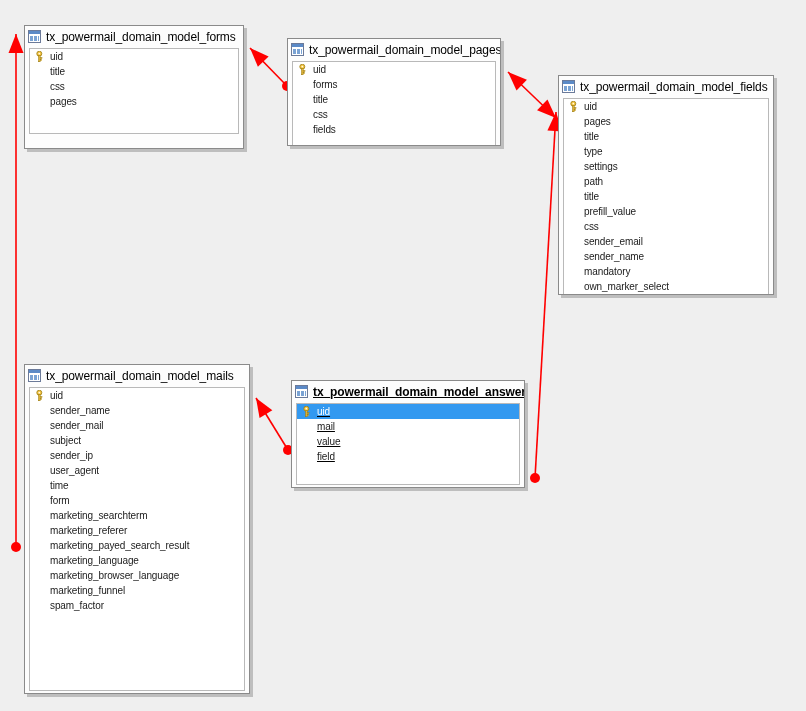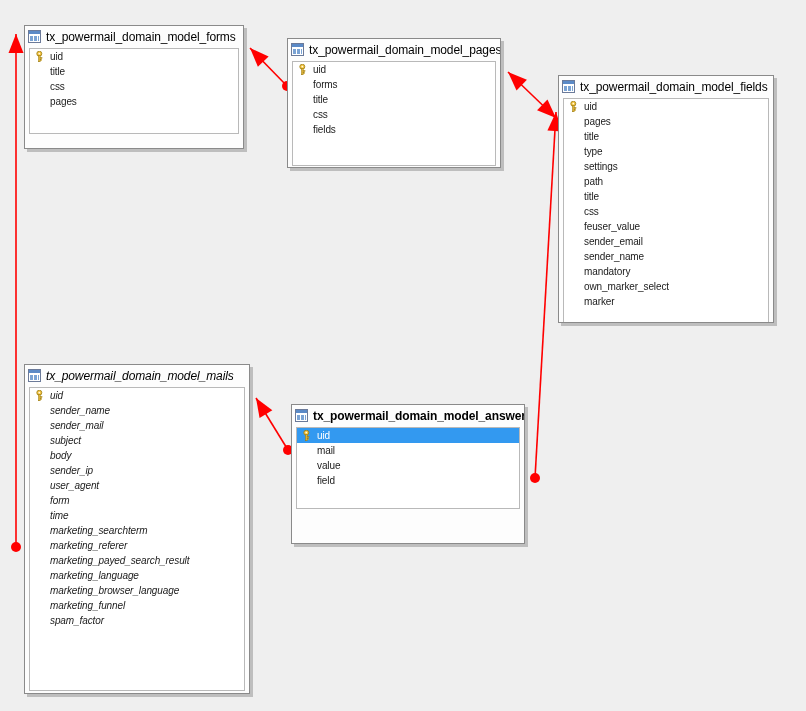--- a/index.html
+++ b/index.html
@@ -178,21 +178,21 @@
         <div class="attr-row">
           <span class="key-slot"></span>
           <span class="attr-label">css</span>
         </div>
         <div class="attr-row">
           <span class="key-slot"></span>
           <span class="attr-label">pages</span>
         </div>
       </div>
     </div>
-    <div class="entity" style="left: 287px; top: 38px; width: 214px; height: 130px; text-align: right;">
+    <div class="entity" style="left: 287px; top: 38px; width: 214px; height: 108px; text-align: right;">
       <div class="entity-header">
         <span class="table-icon"></span>
         <span class="entity-title">tx_powermail_domain_model_pages</span>
       </div>
       <div class="attr-list" style="height: 105px;">
         <div class="attr-row">
           <span class="key-slot">
             <svg viewBox="0 0 9 11" width="9" height="11" class="key-icon">
               <circle cx="4.3" cy="2.7" r="2.5" fill="#f5c542" stroke="#9a7b10" stroke-width="0.8"></circle>
               <circle cx="4.3" cy="2.6" r="0.85" fill="#fffbe6"></circle>
@@ -214,21 +214,21 @@
         <div class="attr-row">
           <span class="key-slot"></span>
           <span class="attr-label">css</span>
         </div>
         <div class="attr-row">
           <span class="key-slot"></span>
           <span class="attr-label">fields</span>
         </div>
       </div>
     </div>
-    <div class="entity" style="left: 558px; top: 75px; width: 216px; height: 248px;">
+    <div class="entity" style="left: 558px; top: 75px; width: 216px; height: 220px;">
       <div class="entity-header">
         <span class="table-icon"></span>
         <span class="entity-title">tx_powermail_domain_model_fields</span>
       </div>
       <div class="attr-list" style="height: 266px;">
         <div class="attr-row">
           <span class="key-slot">
             <svg viewBox="0 0 9 11" width="9" height="11" class="key-icon">
               <circle cx="4.3" cy="2.7" r="2.5" fill="#f5c542" stroke="#9a7b10" stroke-width="0.8"></circle>
               <circle cx="4.3" cy="2.6" r="0.85" fill="#fffbe6"></circle>
@@ -258,49 +258,49 @@
         <div class="attr-row">
           <span class="key-slot"></span>
           <span class="attr-label">path</span>
         </div>
         <div class="attr-row">
           <span class="key-slot"></span>
           <span class="attr-label">title</span>
         </div>
         <div class="attr-row">
           <span class="key-slot"></span>
+          <span class="attr-label">prefill_value</span>
+        </div>
+        <div class="attr-row">
+          <span class="key-slot"></span>
           <span class="attr-label">css</span>
         </div>
         <div class="attr-row">
           <span class="key-slot"></span>
-          <span class="attr-label">feuser_value</span>
-        </div>
-        <div class="attr-row">
-          <span class="key-slot"></span>
           <span class="attr-label">sender_email</span>
         </div>
         <div class="attr-row">
           <span class="key-slot"></span>
           <span class="attr-label">sender_name</span>
         </div>
         <div class="attr-row">
           <span class="key-slot"></span>
           <span class="attr-label">mandatory</span>
         </div>
         <div class="attr-row">
           <span class="key-slot"></span>
           <span class="attr-label">own_marker_select</span>
         </div>
         <div class="attr-row">
           <span class="key-slot"></span>
           <span class="attr-label">marker</span>
         </div>
       </div>
     </div>
-    <div class="entity" style="left: 24px; top: 364px; width: 226px; height: 330px; font-style: italic;">
+    <div class="entity" style="left: 24px; top: 364px; width: 226px; height: 330px;">
       <div class="entity-header">
         <span class="table-icon"></span>
         <span class="entity-title">tx_powermail_domain_model_mails</span>
       </div>
       <div class="attr-list" style="height: 304px;">
         <div class="attr-row">
           <span class="key-slot">
             <svg viewBox="0 0 9 11" width="9" height="11" class="key-icon">
               <circle cx="4.3" cy="2.7" r="2.5" fill="#f5c542" stroke="#9a7b10" stroke-width="0.8"></circle>
               <circle cx="4.3" cy="2.6" r="0.85" fill="#fffbe6"></circle>
@@ -318,40 +318,36 @@
         <div class="attr-row">
           <span class="key-slot"></span>
           <span class="attr-label">sender_mail</span>
         </div>
         <div class="attr-row">
           <span class="key-slot"></span>
           <span class="attr-label">subject</span>
         </div>
         <div class="attr-row">
           <span class="key-slot"></span>
-          <span class="attr-label">body</span>
-        </div>
-        <div class="attr-row">
-          <span class="key-slot"></span>
           <span class="attr-label">sender_ip</span>
         </div>
         <div class="attr-row">
           <span class="key-slot"></span>
           <span class="attr-label">user_agent</span>
         </div>
         <div class="attr-row">
           <span class="key-slot"></span>
+          <span class="attr-label">time</span>
+        </div>
+        <div class="attr-row">
+          <span class="key-slot"></span>
           <span class="attr-label">form</span>
         </div>
         <div class="attr-row">
           <span class="key-slot"></span>
-          <span class="attr-label">time</span>
-        </div>
-        <div class="attr-row">
-          <span class="key-slot"></span>
           <span class="attr-label">marketing_searchterm</span>
         </div>
         <div class="attr-row">
           <span class="key-slot"></span>
           <span class="attr-label">marketing_referer</span>
         </div>
         <div class="attr-row">
           <span class="key-slot"></span>
           <span class="attr-label">marketing_payed_search_result</span>
         </div>
@@ -366,21 +362,21 @@
         <div class="attr-row">
           <span class="key-slot"></span>
           <span class="attr-label">marketing_funnel</span>
         </div>
         <div class="attr-row">
           <span class="key-slot"></span>
           <span class="attr-label">spam_factor</span>
         </div>
       </div>
     </div>
-    <div class="entity selected" style="left: 291px; top: 404px; width: 234px; height: 140px;">
+    <div class="entity selected" style="left: 291px; top: 380px; width: 234px; height: 108px; text-decoration: underline;">
       <div class="entity-header">
         <span class="table-icon"></span>
         <span class="entity-title">tx_powermail_domain_model_answer</span>
       </div>
       <div class="attr-list" style="height: 82px;">
         <div class="attr-row highlight">
           <span class="key-slot">
             <svg viewBox="0 0 9 11" width="9" height="11" class="key-icon">
               <circle cx="4.3" cy="2.7" r="2.5" fill="#f5c542" stroke="#9a7b10" stroke-width="0.8"></circle>
               <circle cx="4.3" cy="2.6" r="0.85" fill="#fffbe6"></circle>

